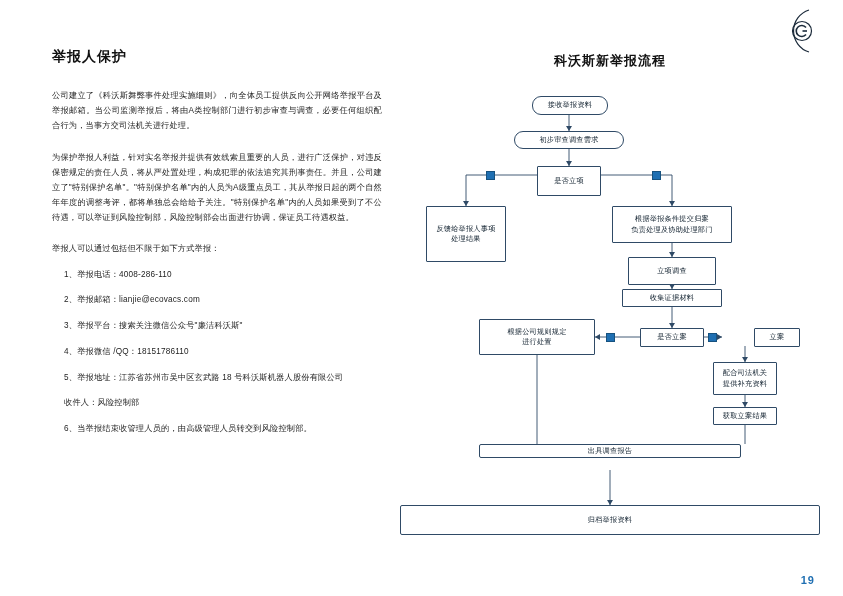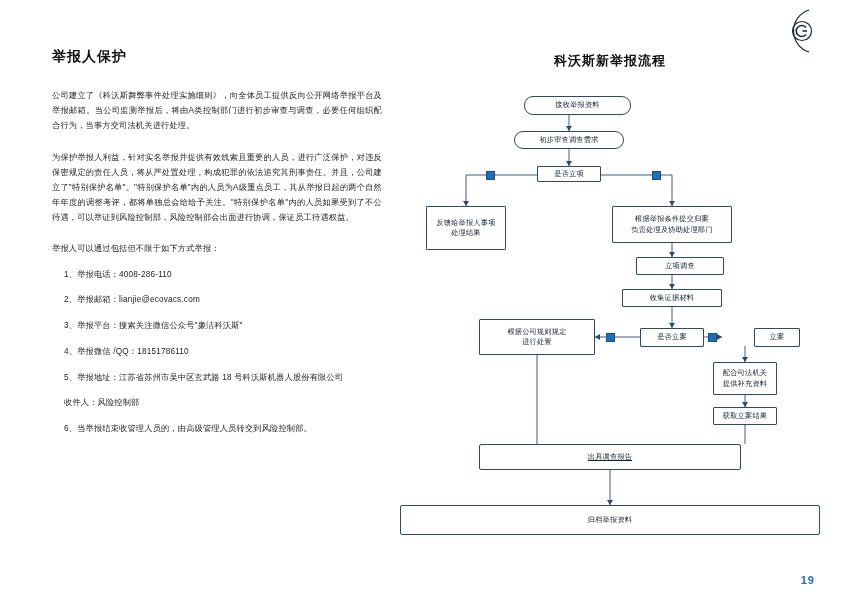--- a/index.html
+++ b/index.html
@@ -216,49 +216,49 @@
           <polygon points="345,359 342,354 348,354"></polygon>
           <polygon points="210,457 207,452 213,452"></polygon>
         </g>
       </svg>
 
       <div class="dot" style="left:86px;  top:123px;"></div>
       <div class="dot" style="left:252px; top:123px;"></div>
       <div class="dot" style="left:206px; top:285px;"></div>
       <div class="dot" style="left:308px; top:285px;"></div>
 
-      <div class="node rounded" style="left:124px; top:48px;  width:107px;  height:19px;">接收举报资料</div>
+      <div class="node rounded" style="left:132px; top:48px;  width:76px;  height:19px;">接收举报资料</div>
 
       <div class="node rounded" style="left:114px; top:83px;  width:110px; height:18px;">初步审查调查需求</div>
 
-      <div class="node" style="left:137px; top:118px; width:64px;  height:16px;">是否立项</div>
-
-      <div class="node" style="left:26px;  top:158px; width:80px;  height:44px; white-space:pre-line;">反馈给举报人事项
+      <div class="node" style="left:137px; top:118px; width:64px;  height:30px;">是否立项</div>
+
+      <div class="node" style="left:26px;  top:158px; width:80px;  height:56px; white-space:pre-line;">反馈给举报人事项
 处理结果</div>
 
       <div class="node" style="left:212px; top:158px; width:120px; height:37px; white-space:pre-line;">根据举报条件提交归案
 负责处理及协助处理部门</div>
 
-      <div class="node" style="left:236px; top:209px; width:88px;  height:18px;">立项调查</div>
+      <div class="node" style="left:228px; top:209px; width:88px;  height:28px;">立项调查</div>
 
       <div class="node" style="left:222px; top:241px; width:100px; height:18px;">收集证据材料</div>
 
       <div class="node" style="left:79px;  top:271px; width:116px; height:36px; white-space:pre-line;">根据公司规则规定
 进行处置</div>
 
       <div class="node" style="left:240px; top:280px; width:64px;  height:19px;">是否立案</div>
 
       <div class="node" style="left:322px; top:280px; width:46px;  height:19px;margin-left:32px;">立案</div>
 
       <div class="node" style="left:313px; top:314px; width:64px;  height:33px; white-space:pre-line;text-align:right;">配合司法机关
 提供补充资料</div>
 
       <div class="node" style="left:313px; top:359px; width:64px;  height:18px;">获取立案结果</div>
 
-      <div class="node wide-box" style="left:79px;  top:396px; width:262px; height:26px;text-decoration:underline;">出具调查报告</div>
+      <div class="node wide-box" style="left:79px;  top:396px; width:262px; height:14px;">出具调查报告</div>
 
       <div class="node wide-box" style="left:0px;   top:457px; width:420px; height:30px;">归档举报资料</div>
 
     </div>
   </div>
 
   <div class="footer-page">19</div>
 
 </div>
 

